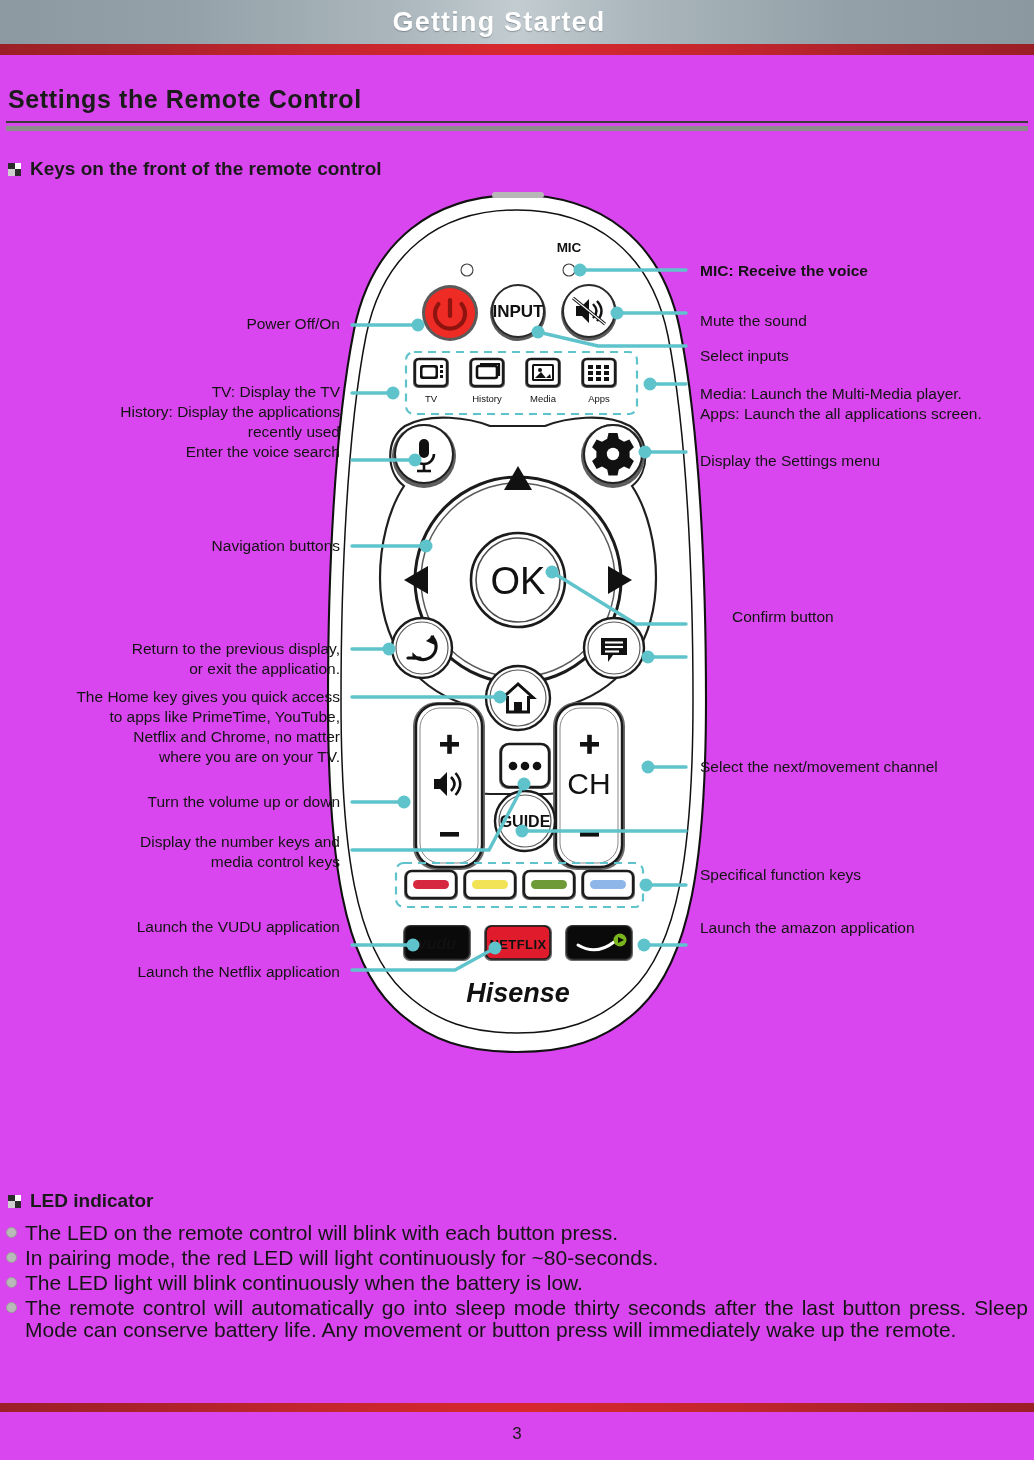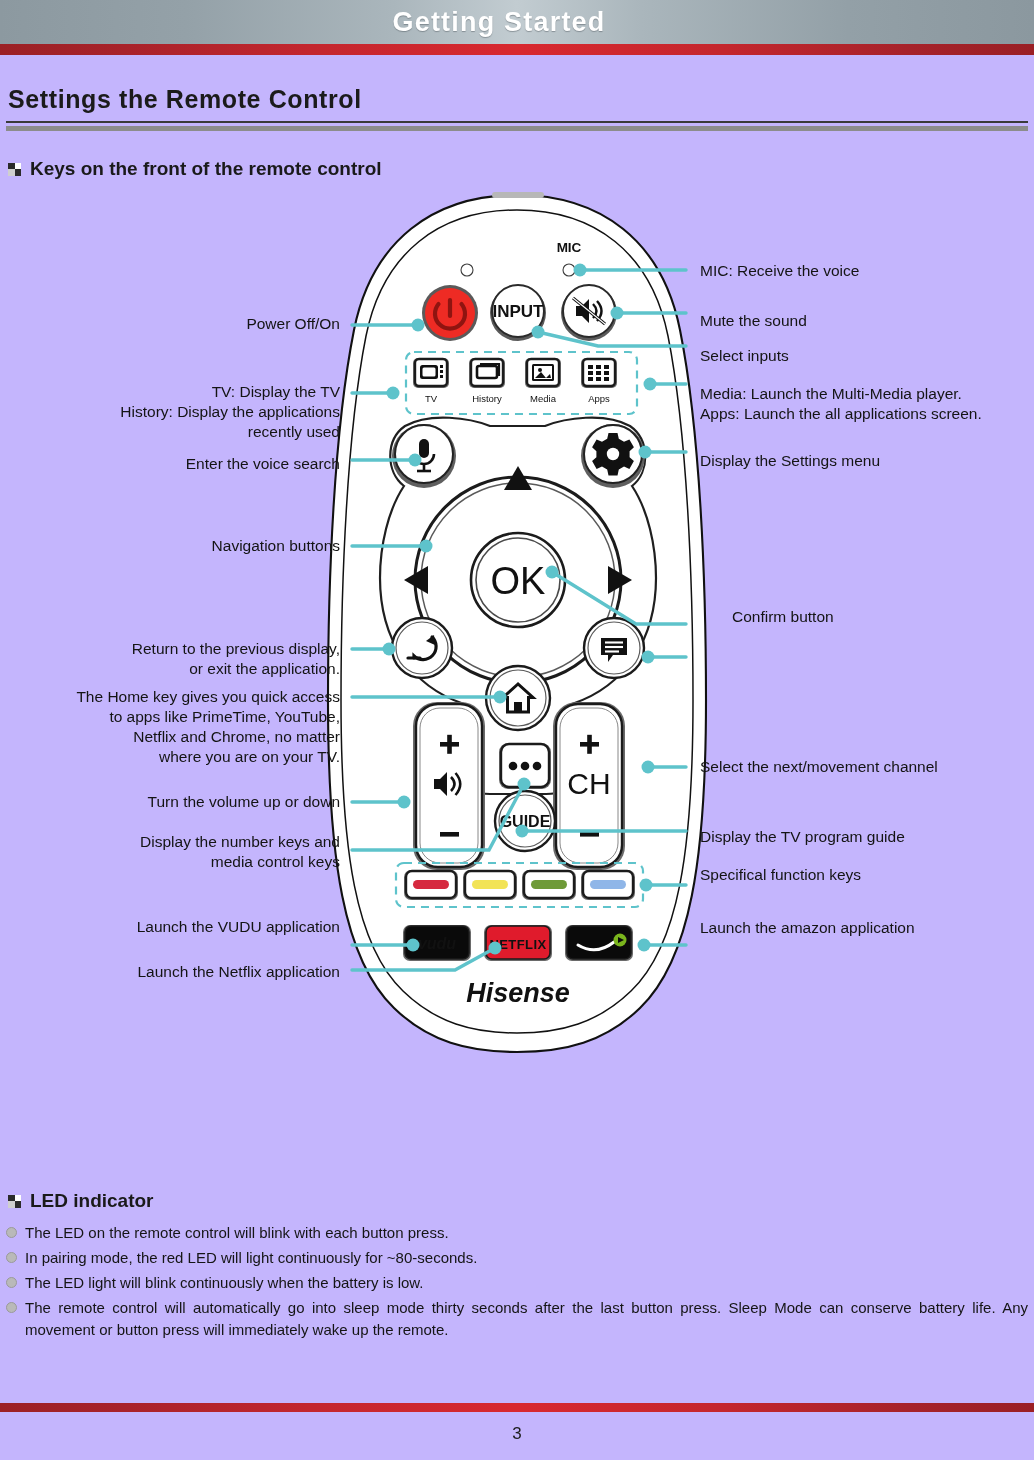--- a/index.html
+++ b/index.html
@@ -5,21 +5,21 @@
   * { box-sizing: border-box; margin: 0; padding: 0; }
   html, body {
     width: 1034px; height: 1460px;
     background: #ffffff;
     font-family: "Liberation Sans", sans-serif;
     overflow: hidden;
   }
   #page {
     position: relative;
     width: 1034px; height: 1460px;
-    background: #c4b5fd;
+    background: #d946ef;
   }
 
   
   .banner {
     position: absolute; left: 0; top: 0; width: 1034px; height: 44px;
     background: linear-gradient(to right,
         #8c99a0 0%, #94a1a8 18%, #aab6bc 38%, #c2ccd1 50%,
         #aab6bc 62%, #93a0a7 82%, #8b989f 100%);
     display: flex; align-items: center; justify-content: center;
   }
@@ -71,21 +71,21 @@
     position: absolute; font-size: 15.5px; color: #141414;
     line-height: 20px; white-space: pre-line;
   }
   .label.right { text-align: left; }
   .label.left  { text-align: right; }
 
   
   .led-list { position: absolute; left: 6px; top: 1222px; width: 1022px; }
   .led-item {
     display: flex; align-items: flex-start; gap: 8px;
-    font-size: 15px; color: #151515; line-height: 22px;
+    font-size: 21px; color: #151515; line-height: 22px;
     margin-bottom: 3px;
   }
   .led-dot {
     width: 11px; height: 11px; border-radius: 50%;
     background: #b9b9b9; border: 1px solid #9a9a9a;
     margin-top: 5px; flex: none;
   }
   .led-text { flex: 1; text-align: justify; }
   .led-text.last { text-align: justify; }
 
@@ -464,43 +464,42 @@
         <circle class="dot" cx="646" cy="705" r="6.5"></circle>
       <path class="lead" d="M644 765 L686 765"></path>
         <circle class="dot" cx="644" cy="765" r="6.5"></circle>
     </g>
   </svg>
 
   <div class="label left" style="right:694px; top:314px; width:320px;">Power Off/On</div>
   <div class="label left" style="right:694px; top:382px; width:440px;">TV: Display the TV
 History: Display the applications
 recently used</div>
-  <div class="label left" style="right:694px; top:454px; width:340px;">Enter the voice search</div>
+  <div class="label left" style="right:694px; top:442px; width:340px;">Enter the voice search</div>
   <div class="label left" style="right:694px; top:536px; width:340px;">Navigation buttons</div>
   <div class="label left" style="right:694px; top:639px; width:400px;">Return to the previous display,
 or exit the application.</div>
   <div class="label left" style="right:694px; top:687px; width:460px;">The Home key gives you quick access
 to apps like PrimeTime,  YouTube,
 Netflix and Chrome, no matter
 where you are on your TV.</div>
   <div class="label left" style="right:694px; top:792px; width:380px;">Turn the volume up or down</div>
   <div class="label left" style="right:694px; top:832px; width:400px;">Display the number keys and
 media control keys</div>
   <div class="label left" style="right:694px; top:917px; width:400px;">Launch the VUDU application</div>
   <div class="label left" style="right:694px; top:962px; width:400px;">Launch the Netflix application</div>
 
-  <div class="label right" style="left:700px; top:261px; width:330px;">MIC: Receive the voice</div>
+  <div class="label right" style="left:700px; top:261px; width:330px;font-weight:bold;">MIC: Receive the voice</div>
   <div class="label right" style="left:700px; top:311px; width:330px;">Mute the sound</div>
   <div class="label right" style="left:700px; top:346px; width:330px;">Select inputs</div>
   <div class="label right" style="left:700px; top:384px; width:334px;">Media: Launch the Multi-Media player.
 Apps: Launch the all applications screen.</div>
   <div class="label right" style="left:700px; top:451px; width:330px;">Display the Settings menu</div>
   <div class="label right" style="left:700px; top:607px; width:330px;margin-left:32px;">Confirm button</div>
   <div class="label right" style="left:700px; top:757px; width:330px;">Select the next/movement channel</div>
-  <div class="label right" style="left:700px; top:827px; width:330px;">Display the TV program guide</div>
   <div class="label right" style="left:700px; top:865px; width:330px;">Specifical function keys</div>
   <div class="label right" style="left:700px; top:918px; width:330px;">Launch the amazon application</div>
 
   <div class="sub-heading" style="left:8px; top:1190px;">
     <span class="checker">
         <i></i>
         <i></i>
         <i></i>
         <i></i>
       </span>

